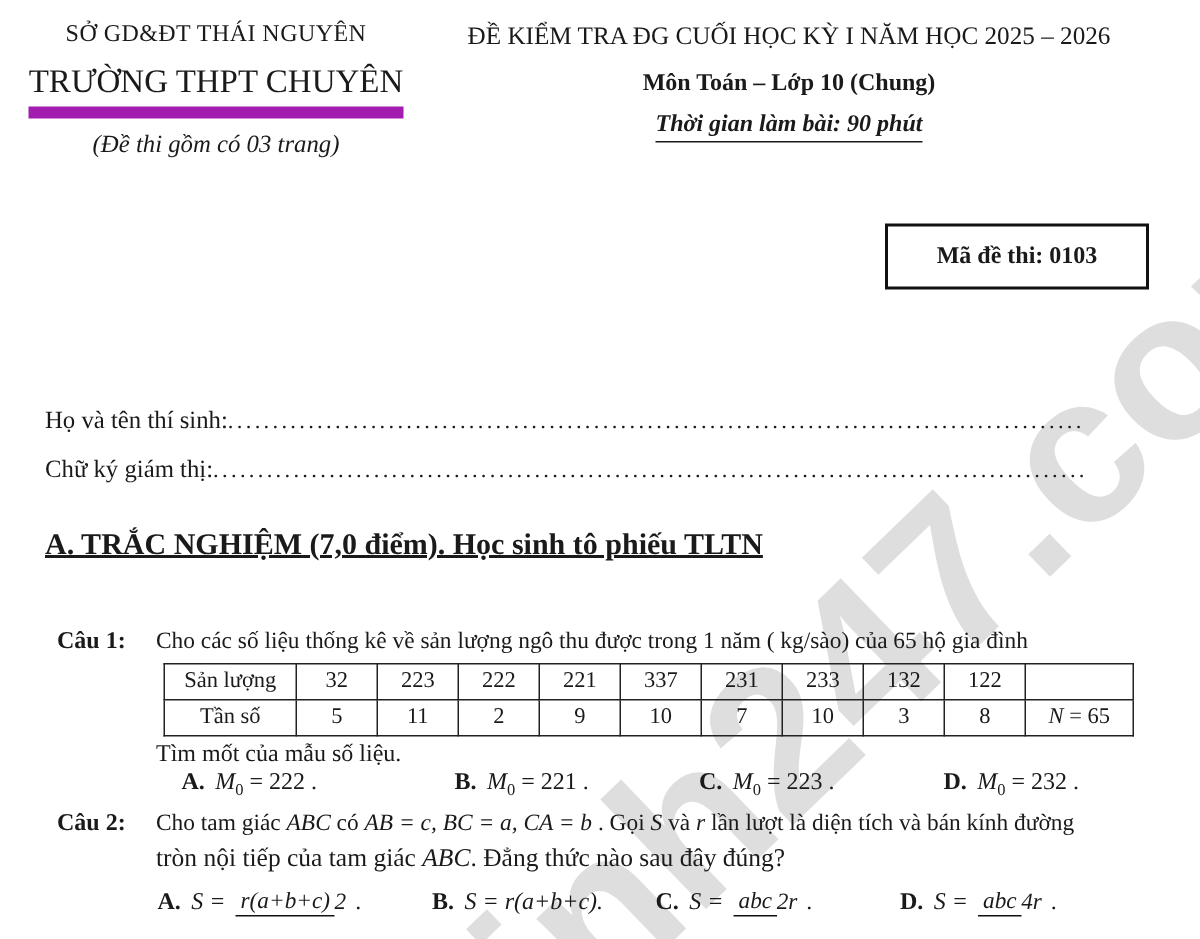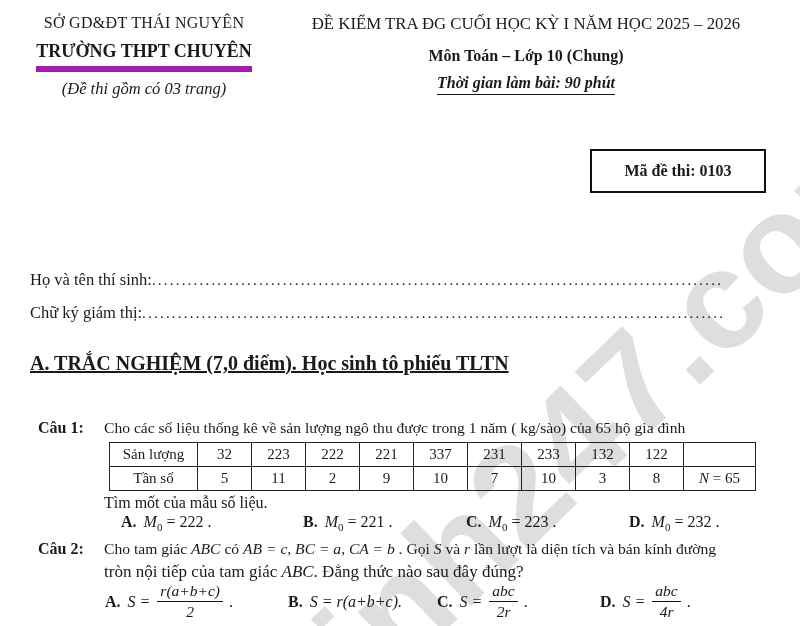--- a/index.html
+++ b/index.html
@@ -16,21 +16,21 @@
     position:absolute;left:-40px;top:920px;z-index:0;
     transform:rotate(-44deg);transform-origin:0 0;
     font-family:"Liberation Sans", sans-serif;font-weight:bold;font-size:140px;
     color:rgba(70,70,70,0.18);white-space:nowrap;pointer-events:none;
   }
 
   
   .hdr-left{left:18px;top:14px;width:252px;text-align:center;}
   .dept{font-size:16px;letter-spacing:.3px;}
   .school-wrap{margin-top:9px;}
-  .school{font-weight:bold;font-size:18px;display:inline-block;border-bottom:6px solid #a21caf;padding-bottom:4px;}
+  .school{font-weight:normal;font-size:22px;display:inline-block;border-bottom:8px solid #a21caf;padding-bottom:4px;}
   .pages{margin-top:7px;font-style:italic;font-size:16.5px;}
 
   .hdr-right{left:266px;top:14px;width:520px;text-align:center;}
   .title{font-weight:normal;font-size:16.8px;}
   .subject{font-weight:bold;font-size:16px;margin-top:13px;}
   .duration-wrap{margin-top:9px;}
   .duration{font-weight:bold;font-style:italic;font-size:16px;display:inline-block;border-bottom:1.6px solid #1a1a1a;padding-bottom:2px;}
 
   .code-box{left:590px;top:149px;width:172px;height:40px;border:2px solid #111;
     display:flex;align-items:center;justify-content:center;font-weight:bold;font-size:16px;}
@@ -66,21 +66,21 @@
   .q2-label{left:38px;top:540px;}
   .q2-line1{left:104px;top:540px;width:694px;font-size:15.6px;white-space:nowrap;}
   .q2-line2{left:104px;top:562px;width:694px;font-size:17px;}
   [data-runs] .i{font-style:italic;}
 
   .q2-options{left:0;top:577px;width:800px;height:49px;}
   .opt2{position:absolute;display:flex;align-items:center;height:49px;font-size:16px;white-space:nowrap;}
   .o2a{left:105px}.o2b{left:288px}.o2c{left:437px}.o2d{left:600px}
   .opt2 .olabel{margin-right:7px;}
   .opt2 .pre{font-style:italic;margin-right:5px;}
-  .frac{display:inline-flex;flex-direction:column;align-items:center;font-style:italic;font-size:15.5px;line-height:1.15;margin:0 2px;font-family:Liberation Serif, serif;}
+  .frac{display:inline-flex;align-items:center;font-style:italic;font-size:15.5px;line-height:1.15;margin:0 2px;font-family:Liberation Serif, serif;}
   .frac .num{border-bottom:1.4px solid #111;padding:0 3px 1px;}
   .frac .den{padding-top:1px;}
   .post{margin-left:4px;}
 </style>
 </head>
 <body>
 
 <div class="page">
 
   <div class="watermark">tuyensinh247.com</div>

